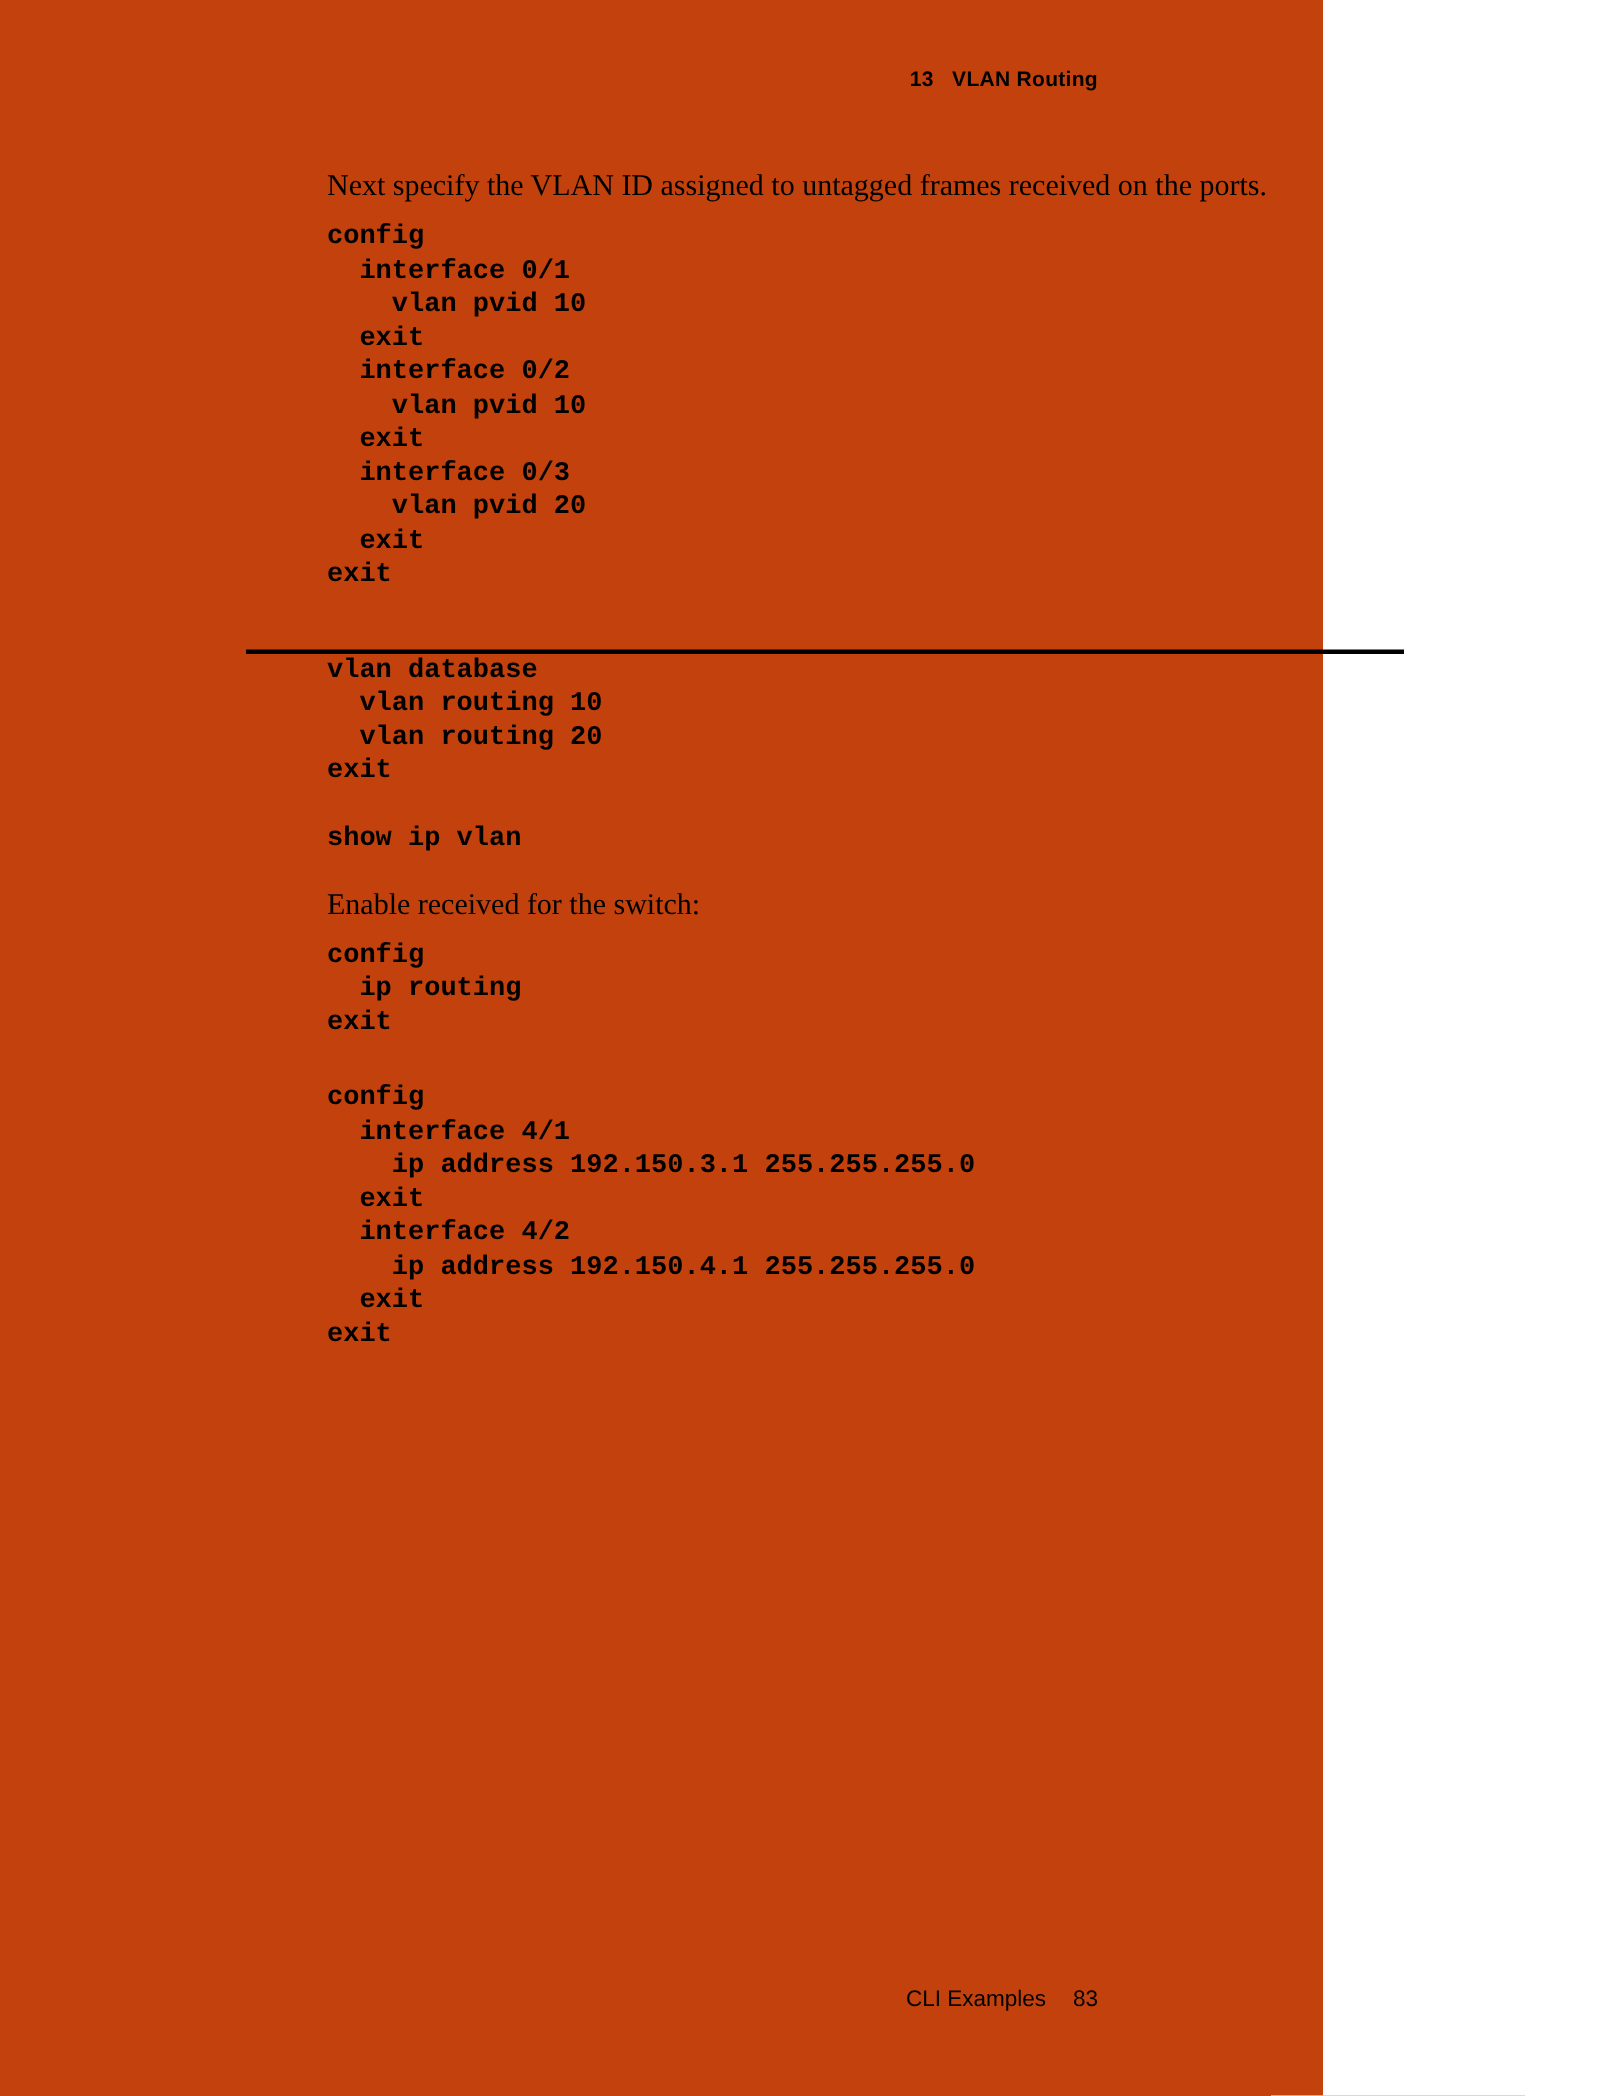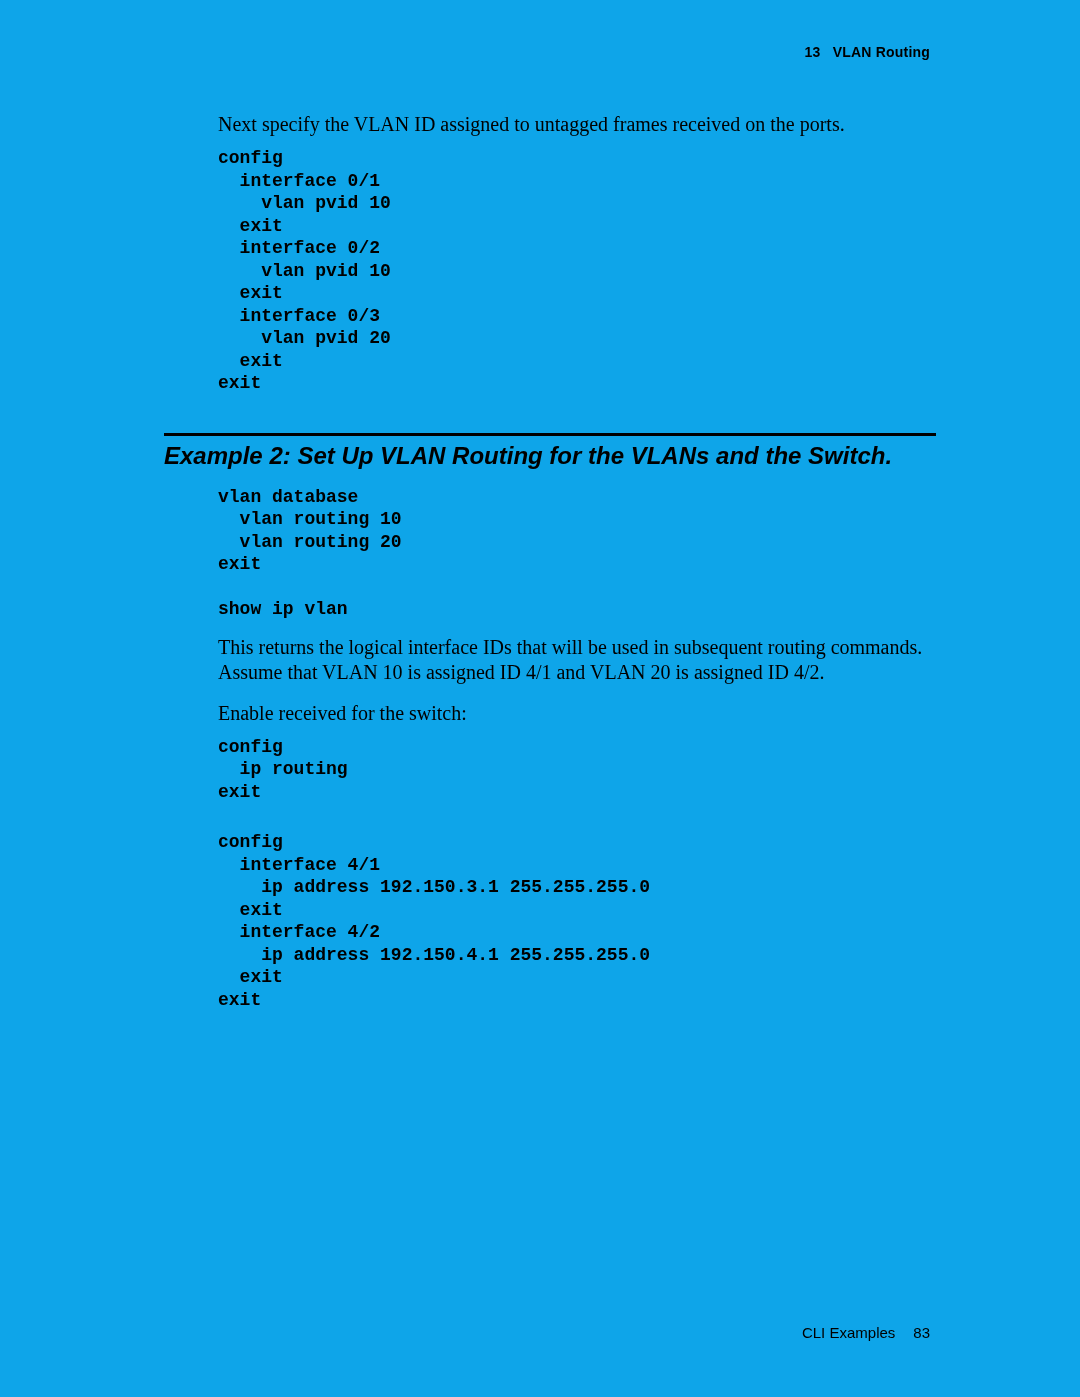--- a/index.html
+++ b/index.html
@@ -2,24 +2,24 @@
 <html><head>
 <meta charset="utf-8">
 <style>
   @page { margin: 0; }
   html, body {
     margin: 0;
     padding: 0;
     background: #ffffff;
   }
   .page {
-    width: 1080px;
+    width: 882px;
     height: 1397px;
     position: relative;
-    background: #0ea5e9;
+    background: #c2410c;
     font-family: "Times New Roman", Times, serif;
     color: #000000;
     box-sizing: border-box;
   }
   .running-head {
     position: absolute;
     top: 44px;
     right: 150px;
     font-family: Helvetica, Arial, sans-serif;
     font-weight: bold;
@@ -99,31 +99,29 @@
     vlan pvid 10
   exit
   interface 0/3
     vlan pvid 20
   exit
 exit</pre>
 
     <div class="spacer-lg"></div>
 
     <hr class="section-rule">
-    <h2 class="section-heading">Example 2: Set Up VLAN Routing for the VLANs and the Switch.</h2>
 
 
     <pre class="code">vlan database
   vlan routing 10
   vlan routing 20
 exit
 
 show ip vlan</pre>
 
-    <p class="body-text">This returns the logical interface IDs that will be used in subsequent routing commands. Assume that VLAN 10 is assigned ID 4/1 and VLAN 20 is assigned ID 4/2.</p>
 
     <div class="spacer-sm"></div>
 
     <p class="body-text">Enable received for the switch:</p>
 
     <pre class="code">config
   ip routing
 exit</pre>
 
     <div class="spacer-md"></div>

